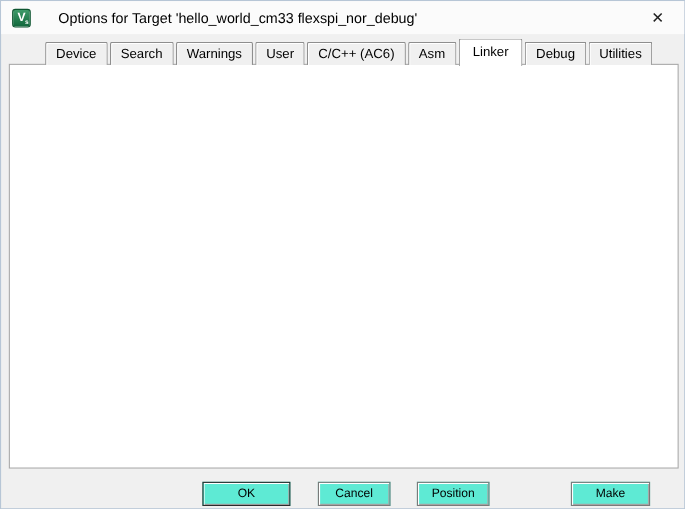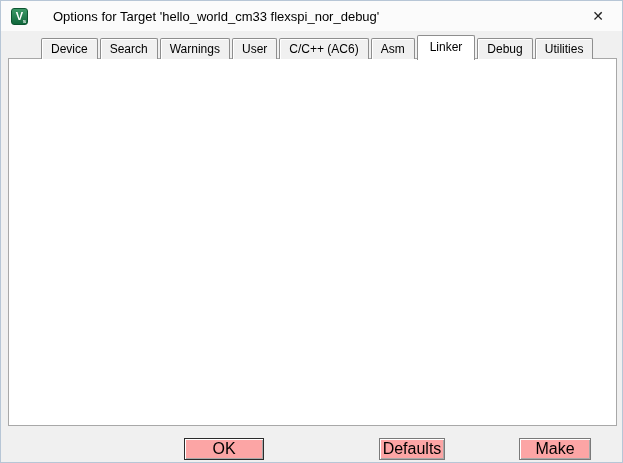--- a/index.html
+++ b/index.html
@@ -74,24 +74,24 @@
   .combo-text { flex:1; padding:0 4px; white-space:nowrap; overflow:hidden; }
   .combo-arrow {
     width:17px; height:18px; margin-right:1px; background:#f0f0f0;
     border:1px solid #8a8a8a;
     box-shadow:inset 1px 1px 0 #ffffff, inset -1px -1px 0 #a8a8a8;
     display:flex; align-items:center; justify-content:center;
     font-size:7px; color:#222;
   }
   
   .btn {
-    position:absolute; height:22px; background:#fca5a5;
+    position:absolute; height:22px; background:#5eead4;
     border:1px solid #7a7a7a;
     box-shadow:inset 1px 1px 0 #ffffff, inset -1px -1px 0 #a8a8a8;
-    font-family:"Liberation Sans","DejaVu Sans",sans-serif; font-size:16px;
+    font-family:"Liberation Sans","DejaVu Sans",sans-serif; font-size:11px;
     display:flex; align-items:center; justify-content:center;
   }
   .btn--default { border:1px solid #2b2b2b; }
   
   .textbox {
     position:absolute; background:#fff; border:1px solid #5f5f5f;
     padding:2px 4px; line-height:15px; white-space:nowrap; overflow:hidden;
   }
   .sel { background:#3569d3; color:#fff; }
   .scrollbar {
@@ -194,16 +194,17 @@
     <div>Linker</div>
     <div>control</div>
     <div>string</div>
   </div>
   <div class="textbox textbox--gray" style="left:95px; top:357px; width:517px; height:58px;">
     <div>--cpu=Cortex-M33 *.o</div>
     <div>--library_type=microlib --diag_suppress 6314,6314 --strict --scatter "MIMXRT1186xxxxx_cm33_flexspi_n</div>
   </div>
 
   <div class="btn btn--default" style="left:183px; top:437px; width:80px;">OK</div>
-  <div class="btn" style="left:378px; top:437px; width:66px;">Defaults</div>
+  <div class="btn" style="left:288px; top:437px; width:66px;">Cancel</div>
+  <div class="btn" style="left:378px; top:437px; width:66px;">Position</div>
   <div class="btn" style="left:518px; top:437px; width:72px;">Make</div>
 
 </div>
 
 </body></html>

